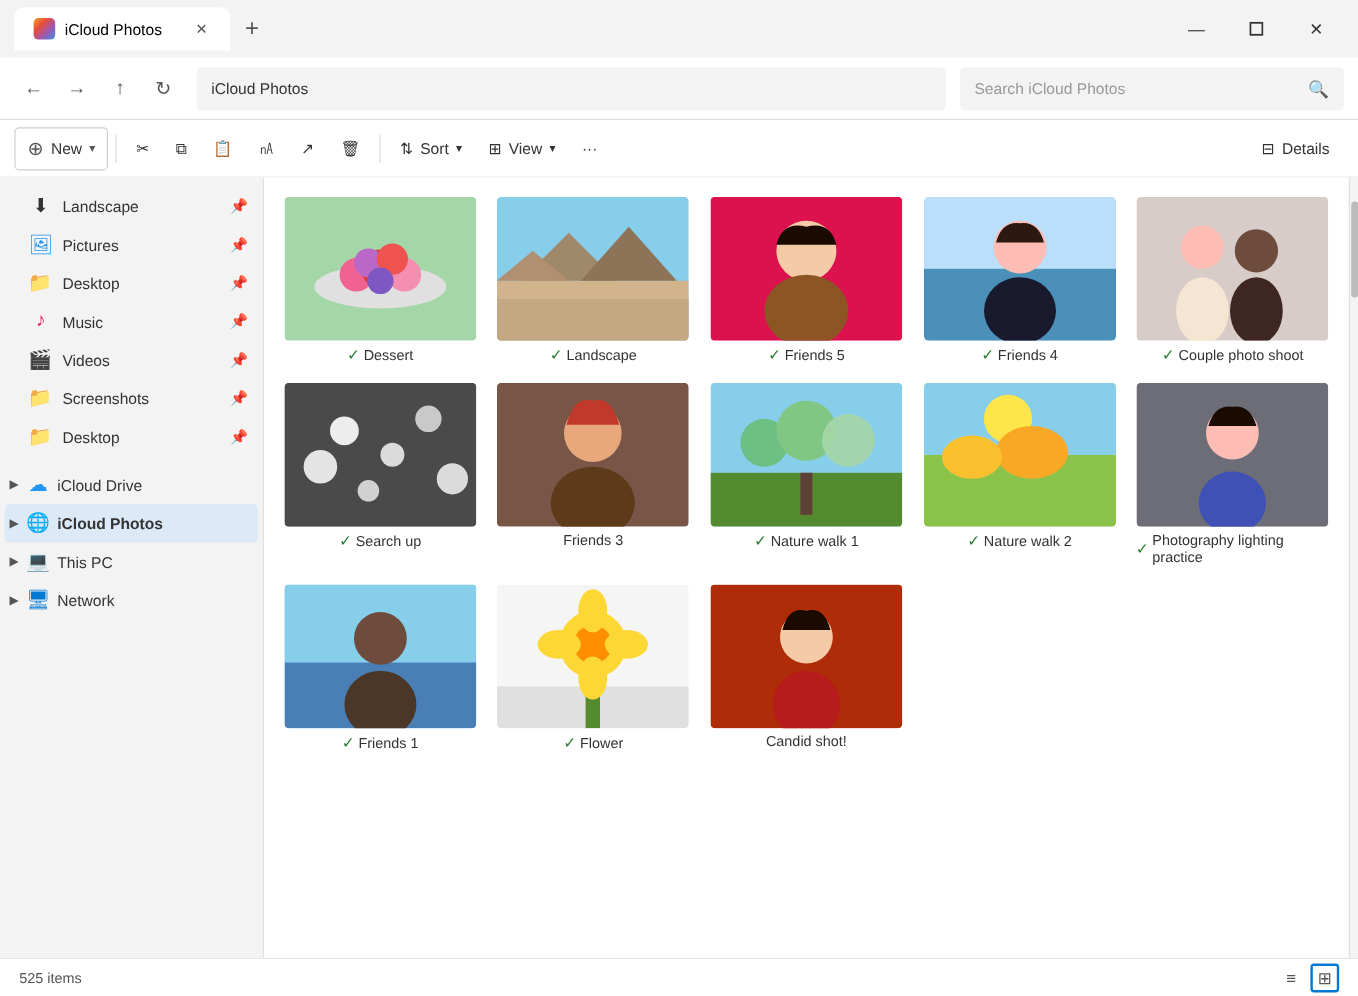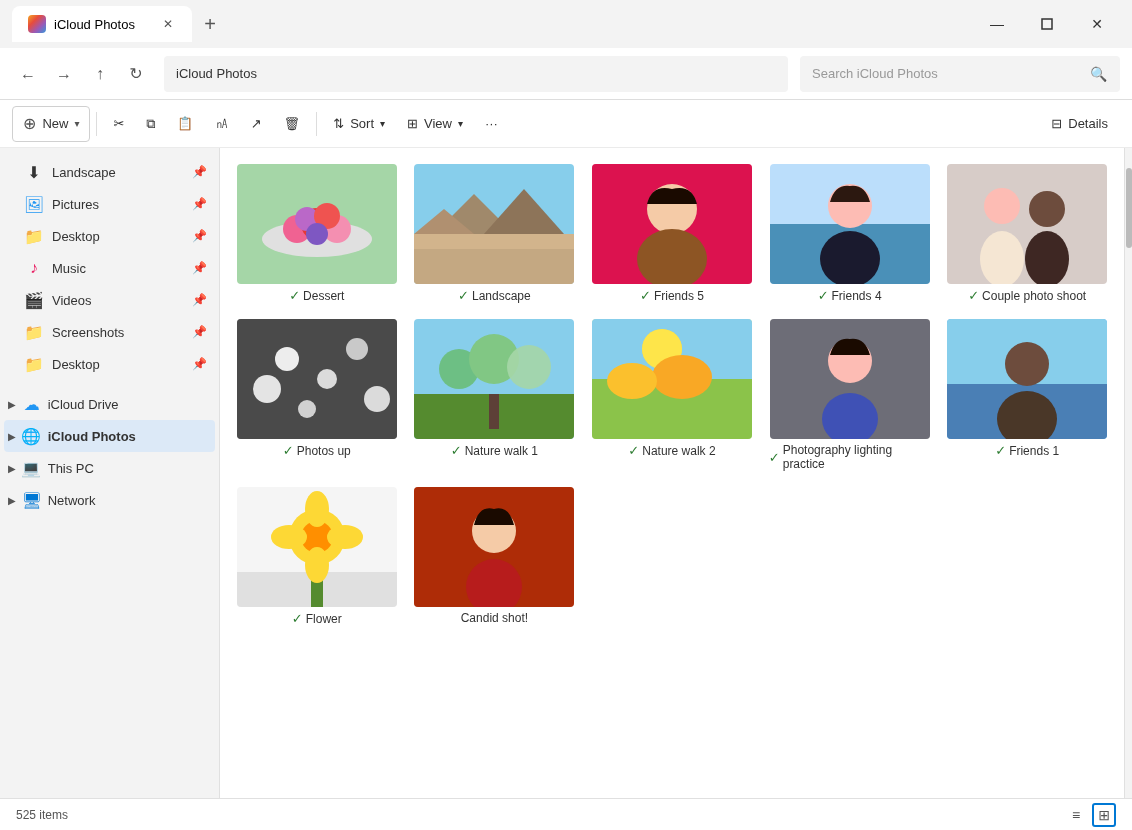--- a/index.html
+++ b/index.html
@@ -506,24 +506,37 @@
             <circle cx="50" cy="40" r="12" fill="white" opacity="0.9"></circle>
             <circle cx="90" cy="60" r="10" fill="white" opacity="0.8"></circle>
             <circle cx="30" cy="70" r="14" fill="white" opacity="0.85"></circle>
             <circle cx="120" cy="30" r="11" fill="white" opacity="0.7"></circle>
             <circle cx="70" cy="90" r="9" fill="white" opacity="0.75"></circle>
             <circle cx="140" cy="80" r="13" fill="white" opacity="0.8"></circle>
           </svg>
         </div>
         <div class="photo-label">
           <span class="check-icon">✓</span>
-          <span>Photos up</span>
-        </div>
-      </div>
-
+          <span>Search up</span>
+        </div>
+      </div>
+
+      <div class="photo-item">
+        <div class="photo-thumb">
+          <svg viewBox="0 0 160 120" xmlns="http://www.w3.org/2000/svg">
+            <rect width="160" height="120" fill="#795548"></rect>
+            <circle cx="80" cy="42" r="24" fill="#e8a87c"></circle>
+            <ellipse cx="80" cy="100" rx="35" ry="30" fill="#5d3a1a"></ellipse>
+            <path d="M58,35 Q65,10 80,15 Q95,10 102,35" fill="#c0392b"></path>
+          </svg>
+        </div>
+        <div class="photo-label">
+          <span>Friends 3</span>
+        </div>
+      </div>
 
       <div class="photo-item">
         <div class="photo-thumb">
           <svg viewBox="0 0 160 120" xmlns="http://www.w3.org/2000/svg">
             <rect width="160" height="120" fill="#87ceeb"></rect>
             <rect y="75" width="160" height="45" fill="#558b2f"></rect>
             <circle cx="45" cy="50" r="20" fill="#66bb6a" opacity="0.8"></circle>
             <circle cx="80" cy="40" r="25" fill="#81c784"></circle>
             <circle cx="115" cy="48" r="22" fill="#a5d6a7" opacity="0.9"></circle>
             <rect x="75" y="75" width="10" height="35" fill="#5d4037"></rect>

